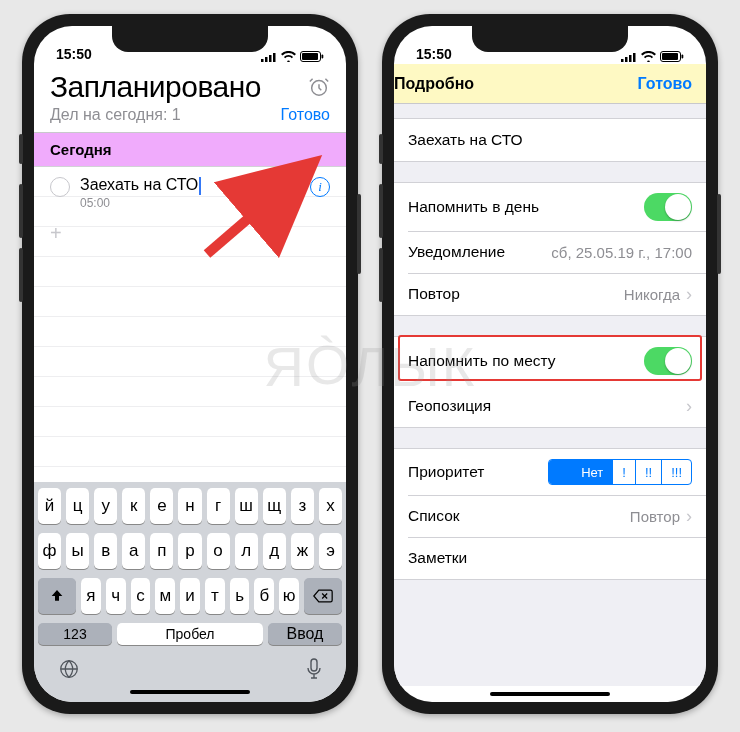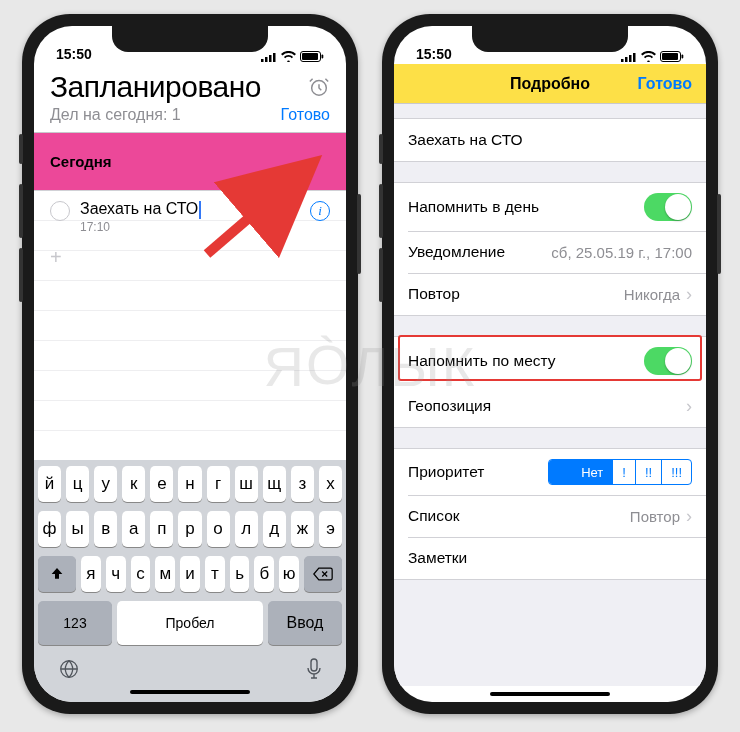--- a/index.html
+++ b/index.html
@@ -16,47 +16,47 @@
   .status-bar { height: 38px; display: flex; justify-content: space-between; align-items: flex-end; padding: 0 22px 2px; font-size: 14px; font-weight: 600; color:#000; }
   .status-right { display:flex; align-items:center; gap:4px; }
   .status-right svg { display:block; }
   .nav-large { padding: 6px 16px 8px; background:#fff; border-bottom:1px solid #c8c8cc; }
   .nav-large-row { display:flex; justify-content:space-between; align-items:flex-start; }
   .nav-title-big { font-size: 30px; font-weight: 400; letter-spacing: -0.5px; }
   .alarm-icon { color:#8e8e93; margin-top:6px; }
   .nav-sub { display:flex; justify-content:space-between; align-items:center; margin-top:2px; }
   .nav-sub-count { font-size: 16px; color:#8e8e93; }
   .link-blue { color:#007aff; font-size:16px; }
-  .section-header { background:#ec4899; color:#000; font-size:15px; font-weight:600; padding:20px 16px; border-bottom:1px solid #d1d1d6; }
+  .section-header { background:#f0abfc; color:#000; font-size:15px; font-weight:600; padding:8px 16px; border-bottom:1px solid #d1d1d6; }
   .list { flex:1; background:#fff; position:relative; }
   .striped-bg { background-image: repeating-linear-gradient(#fff 0, #fff 29px, #eeeef0 29px, #eeeef0 30px); }
   .reminder-row { display:flex; align-items:flex-start; padding:8px 16px 6px; gap:10px; position:relative; }
   .radio { width:20px; height:20px; border:1.5px solid #c7c7cc; border-radius:50%; margin-top:2px; flex-shrink:0; }
   .reminder-text { flex:1; }
   .reminder-title { font-size:16px; color:#000; line-height:20px; }
   .reminder-title .cursor { display:inline-block; width:2px; height:18px; background:#3478f6; vertical-align:middle; margin-left:1px; }
   .reminder-time { font-size:12px; color:#8e8e93; margin-top:1px; }
   .info-btn { width:20px; height:20px; border:1.5px solid #007aff; border-radius:50%; color:#007aff; display:flex; align-items:center; justify-content:center; font-size:13px; font-style:italic; font-family:Georgia,serif; flex-shrink:0; margin-top:2px; }
   .plus-row { padding: 6px 16px; color:#c7c7cc; font-size:20px; font-weight:300; }
   
   .keyboard { background:#d1d4d9; padding:6px 4px 8px; }
   .krow { display:flex; justify-content:center; gap:5px; margin-bottom:9px; }
   .key { background:#fff; border-radius:5px; box-shadow:0 1px 0 #888; height:36px; flex:1; display:flex; align-items:center; justify-content:center; font-size:17px; color:#000; max-width:27px; }
   .key.wide { max-width:none; }
   .key.fn { background:#acb1ba; }
   .key.shift { flex:0 0 38px; max-width:38px; }
   .key.bksp { flex:0 0 38px; max-width:38px; }
-  .krow.bottom .key { height:44px; }
+  .krow.bottom .key { height:22px; }
   .key.num { flex:0 0 74px; max-width:74px; font-size:14px; }
   .key.space { flex:1; max-width:none; font-size:14px; }
   .key.enter { flex:0 0 74px; max-width:74px; font-size:16px; }
   .kb-footer { display:flex; justify-content:space-between; padding:4px 20px 0; color:#50555c; }
   .home-ind { width:120px; height:4px; background:#000; border-radius:3px; margin:6px auto 0; }
   
-  .nav-small { height:40px; display:flex; align-items:center; justify-content:center; border-bottom:1px solid #c8c8cc; position:relative; background:#fde047; }
+  .nav-small { height:40px; display:flex; align-items:center; justify-content:flex-start; border-bottom:1px solid #c8c8cc; position:relative; background:#fef9c3; }
   .nav-small-title { font-size:16px; font-weight:600; }
   .nav-small-right { position:absolute; right:14px; font-size:16px; font-weight:600; color:#007aff; }
   .settings-body { flex:1; background:#efeff4; overflow:auto; }
   .cell-group { margin-top:20px; background:#fff; border-top:1px solid #d1d1d6; border-bottom:1px solid #d1d1d6; }
   .cell-group.first { margin-top:14px; }
   .cell { display:flex; align-items:center; padding:10px 14px; min-height:42px; font-size:15.5px; color:#000; position:relative; }
   .cell + .cell::before { content:""; position:absolute; top:0; left:14px; right:0; height:1px; background:#d1d1d6; }
   .cell-label { flex:1; }
   .cell-value { color:#8e8e93; font-size:15px; }
   .chevron { color:#c7c7cc; margin-left:6px; font-size:18px; }
@@ -121,21 +121,21 @@
         </div>
       </div>
 
       <div class="section-header">Сегодня</div>
 
       <div class="list striped-bg">
         <div class="reminder-row">
           <div class="radio"></div>
           <div class="reminder-text">
             <div class="reminder-title"><span>Заехать на СТО</span><span class="cursor"></span></div>
-            <div class="reminder-time">17:10</div>
+            <div class="reminder-time">05:00</div>
           </div>
           <div class="info-btn">i</div>
         </div>
         <div class="plus-row">+</div>
       </div>
 
       <div class="keyboard">
         <div class="krow" id="krow1">
             <div class="key">й</div>
             <div class="key">ц</div>

